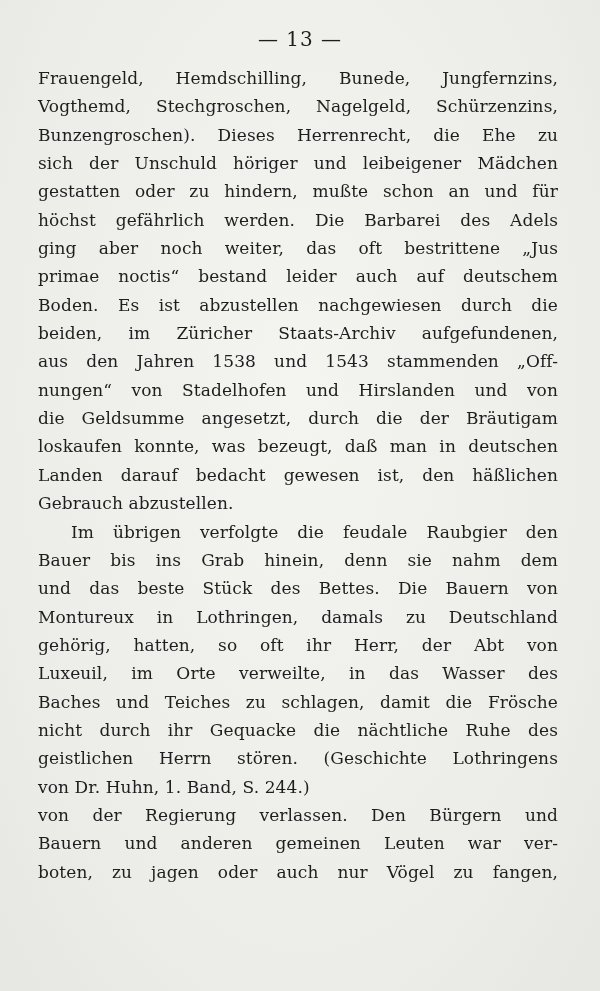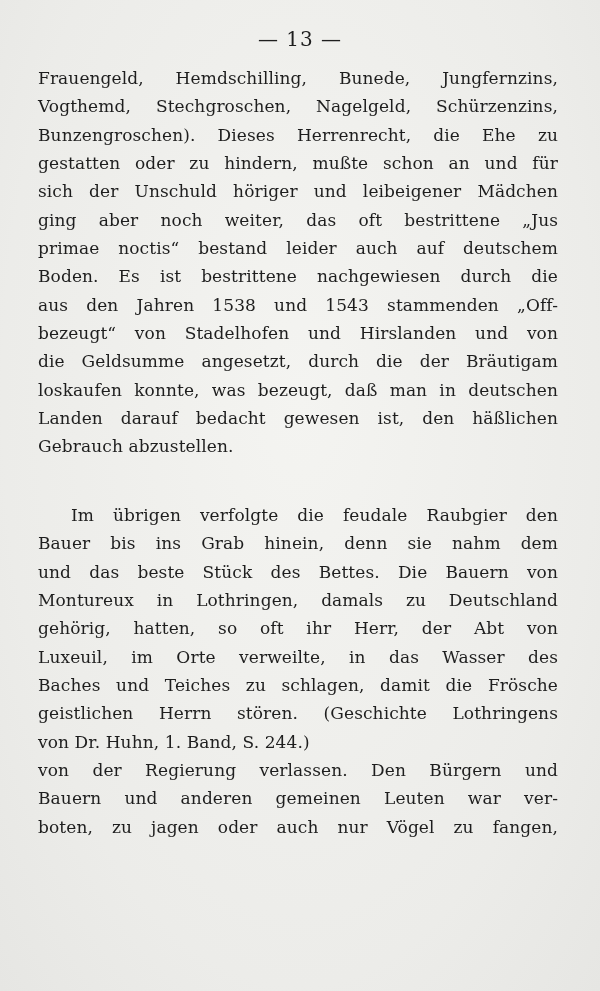--- a/index.html
+++ b/index.html
@@ -25,50 +25,53 @@
   .line {
     height: 28.35px; line-height: 28.35px;
     font-size: 17px;
     white-space: nowrap;
     text-align: justify;
     text-align-last: justify;
     letter-spacing: 0.1px;
     font-family: "DejaVu Serif", serif;
   }
   .line.last { text-align-last: left; }
-  .line.indent { padding-left: 33px; margin-top: 40px; }
+  .line.indent { padding-left: 33px; }
 </style>
 </head>
 <body>
 
 <div class="page">
   <div class="page-number">— 13 —</div>
 
   <div class="text-block">
     <div class="line">Frauengeld, Hemdschilling, Bunede, Jungfernzins,</div>
     <div class="line">Vogthemd, Stechgroschen, Nagelgeld, Schürzenzins,</div>
     <div class="line">Bunzengroschen). Dieses Herrenrecht, die Ehe zu</div>
+    <div class="line">sich der Unschuld höriger und leibeigener Mädchen</div>
     <div class="line">gestatten oder zu hindern, mußte schon an und für</div>
-    <div class="line">sich der Unschuld höriger und leibeigener Mädchen</div>
+    <div class="line">höchst gefährlich werden. Die Barbarei des Adels</div>
     <div class="line">ging aber noch weiter, das oft bestrittene „Jus</div>
     <div class="line">primae noctis“ bestand leider auch auf deutschem</div>
-    <div class="line">Boden. Es ist bestrittene nachgewiesen durch die</div>
+    <div class="line">Boden. Es ist abzustellen nachgewiesen durch die</div>
+    <div class="line">beiden, im Züricher Staats-Archiv aufgefundenen,</div>
     <div class="line">aus den Jahren 1538 und 1543 stammenden „Off-</div>
-    <div class="line">bezeugt“ von Stadelhofen und Hirslanden und von</div>
+    <div class="line">nungen“ von Stadelhofen und Hirslanden und von</div>
     <div class="line">die Geldsumme angesetzt, durch die der Bräutigam</div>
     <div class="line">loskaufen konnte, was bezeugt, daß man in deutschen</div>
     <div class="line">Landen darauf bedacht gewesen ist, den häßlichen</div>
     <div class="line last">Gebrauch abzustellen.</div>
     <div class="line indent">Im übrigen verfolgte die feudale Raubgier den</div>
     <div class="line">Bauer bis ins Grab hinein, denn sie nahm dem</div>
     <div class="line">und das beste Stück des Bettes. Die Bauern von</div>
     <div class="line">Montureux in Lothringen, damals zu Deutschland</div>
     <div class="line">gehörig, hatten, so oft ihr Herr, der Abt von</div>
     <div class="line">Luxeuil, im Orte verweilte, in das Wasser des</div>
     <div class="line">Baches und Teiches zu schlagen, damit die Frösche</div>
+    <div class="line">nicht durch ihr Gequacke die nächtliche Ruhe des</div>
     <div class="line">geistlichen Herrn stören. (Geschichte Lothringens</div>
     <div class="line last">von Dr. Huhn, 1. Band, S. 244.)</div>
     <div class="line">von der Regierung verlassen. Den Bürgern und</div>
     <div class="line">Bauern und anderen gemeinen Leuten war ver-</div>
     <div class="line">boten, zu jagen oder auch nur Vögel zu fangen,</div>
 
   </div>
 </div>
 
 </body></html>

